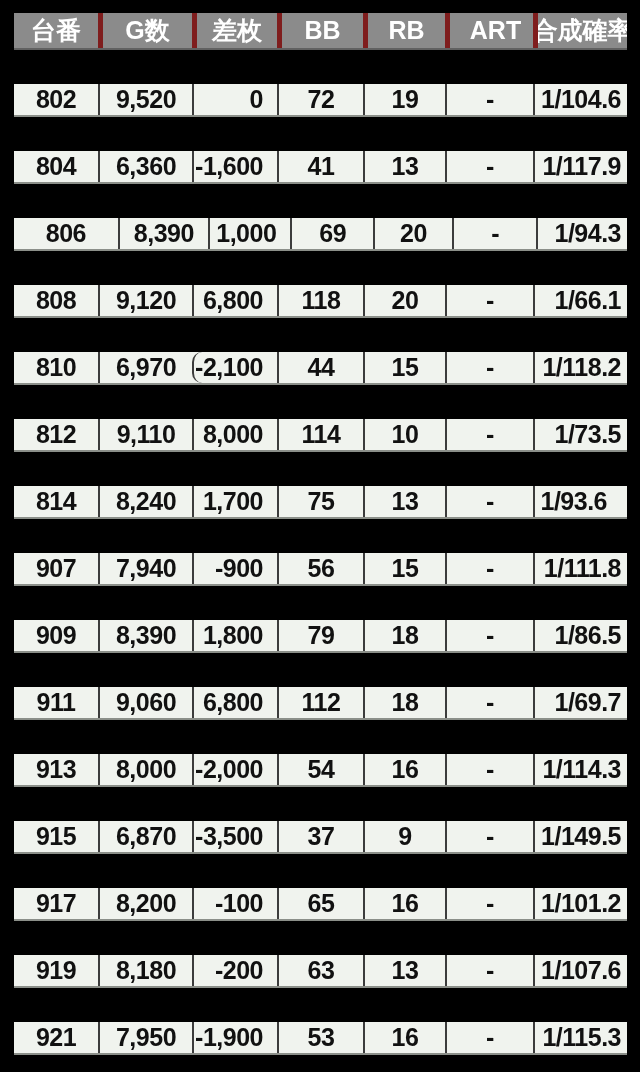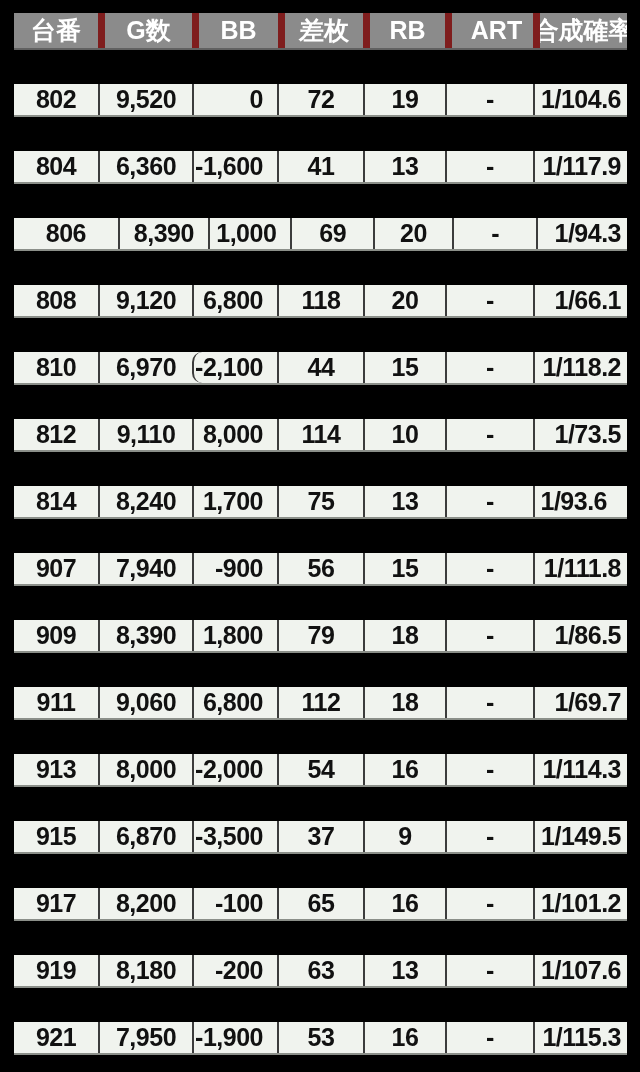--- a/index.html
+++ b/index.html
@@ -39,43 +39,43 @@
     line-height: 1;
     white-space: nowrap;
     overflow: hidden;
   }
   .hcell {
     color: #ffffff;
     font-size: 25px;
     font-weight: 700;
     letter-spacing: 0px;
   }
-  .hcell + .hcell { border-left: 7px solid #7f1d1d; }
+  .hcell + .hcell { border-left: 5px solid #7f1d1d; }
   .dcell {
     color: #111111;
     font-size: 25px;
     font-weight: 700;
     letter-spacing: -0.5px;
   }
   .dcell + .dcell { border-left: 2px solid #3c3c3c; }
   .align-right { justify-content: flex-end; }
   .align-center { justify-content: center; }
   .dcell.col2 { padding-right: 14px; }
   .dcell.col6 { padding-right: 6px; }
 </style>
 </head>
 <body>
 
 <div class="screen">
   <div class="table">
     <div class="header-row" id="header-row">
         <div class="cell hcell align-center col0" style="width: 84px;">台番</div>
         <div class="cell hcell align-center col1" style="width: 94px;">G数</div>
+        <div class="cell hcell align-center col2" style="width: 85px;">差枚</div>
         <div class="cell hcell align-center col3" style="width: 86px;">BB</div>
-        <div class="cell hcell align-center col2" style="width: 85px;">差枚</div>
         <div class="cell hcell align-center col4" style="width: 82px;">RB</div>
         <div class="cell hcell align-center col5" style="width: 88px; padding-left: 8px;">ART</div>
         <div class="cell hcell align-center col6" style="width: 94px;">合成確率</div>
       </div>
     <div id="rows-container">
         <div class="data-row">
           <div class="cell dcell align-center col0" style="width: 84px;">802</div>
           <div class="cell dcell align-center col1" style="width: 94px;">9,520</div>
           <div class="cell dcell align-right col2" style="width: 85px;">0</div>
           <div class="cell dcell align-center col3" style="width: 86px;">72</div>

